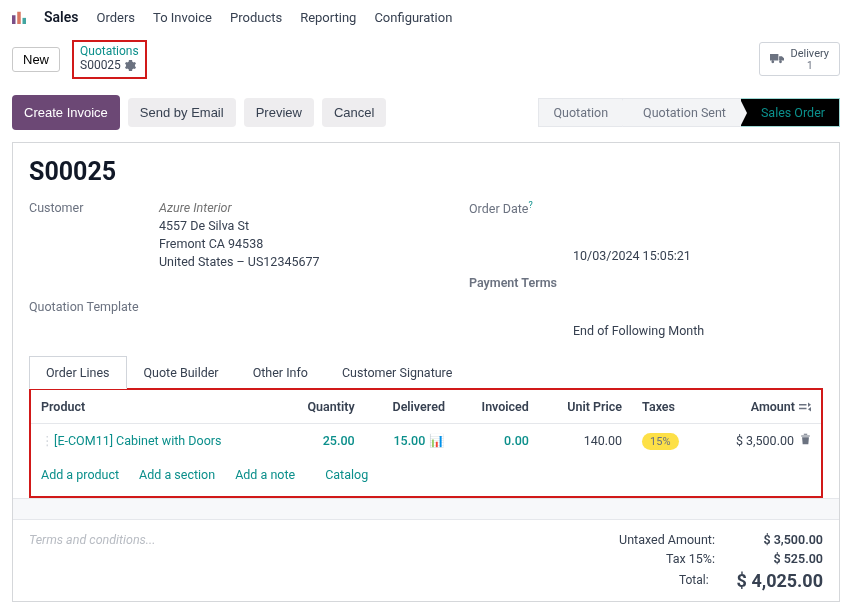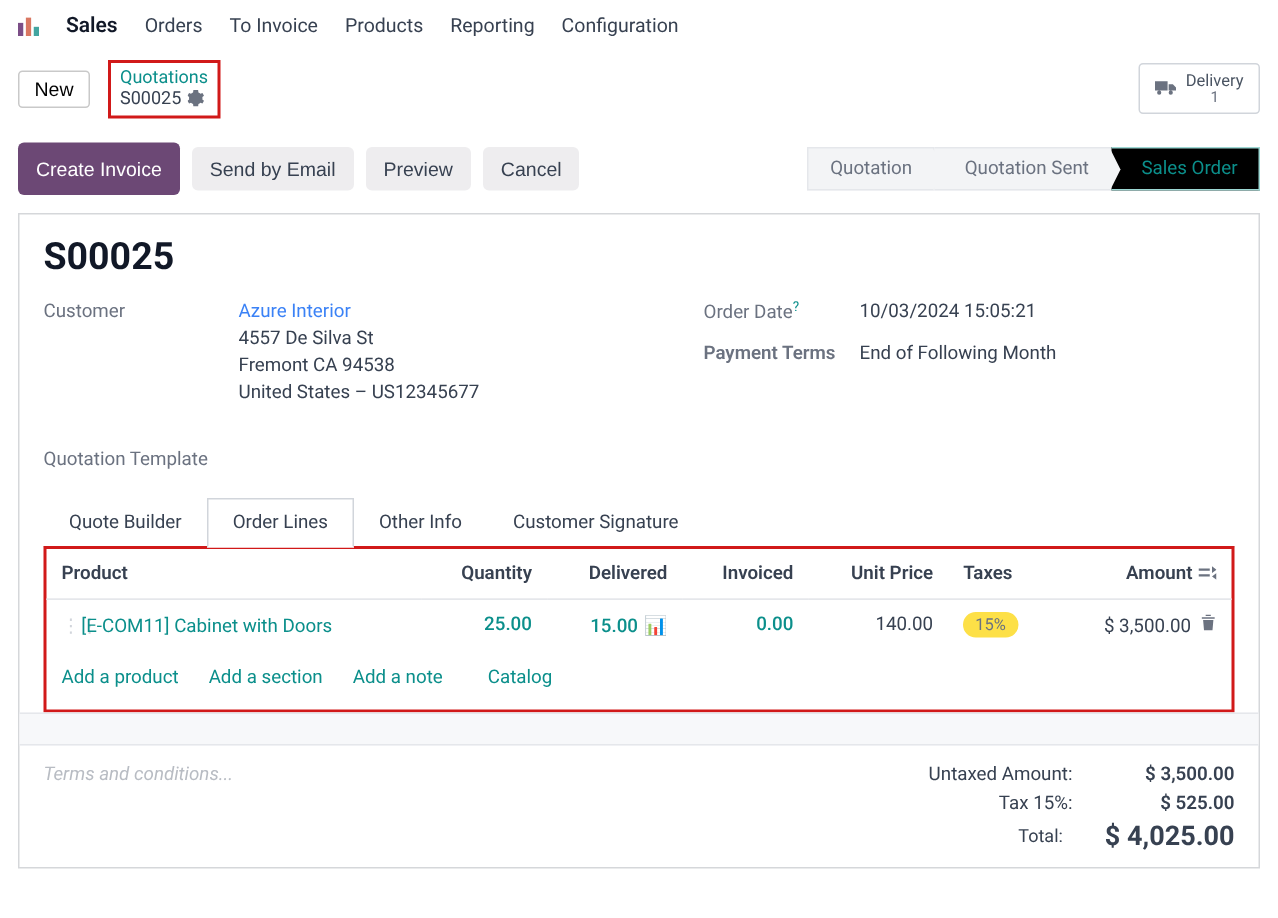--- a/index.html
+++ b/index.html
@@ -34,22 +34,22 @@
   .step.active::after { border-left-color: #e6f6f5; }
   .step:last-child::after { display: none; }
   
   
   .card { border: 1px solid #d5d7da; margin: 0 12px; padding: 14px 16px 8px 16px; background: #fff; }
   .order-title { font-size: 25px; font-weight: 700; color: #111827; margin-bottom: 14px; }
   .fields-row { display: flex; gap: 40px; margin-bottom: 10px; }
   .fields-col { display: flex; flex-direction: column; gap: 4px; }
   .field-line { display: flex; gap: 10px; font-size: 12.5px; }
   .field-label { color: #6b7280; width: 120px; }
-  .field-value { color: #374151; }
-  .link-val { color: #3b82f6; }
+  .field-value { color: #374151; margin-top: 48px; }
+  .link-val { color: #737373; font-style: italic; }
   .sup { color: #0b8f8b; font-size: 9px; vertical-align: super; }
   
   
   .tabs { display: flex; border-bottom: 1px solid #d1d5db; margin-top: 18px; }
   .tab { padding: 8px 16px; font-size: 12.5px; color: #374151; cursor: pointer; border: 1px solid transparent; border-bottom: none; }
   .tab.active { border-color: #d1d5db; border-bottom: 1px solid #fff; margin-bottom: -1px; background: #fff; }
   
   
   .table-wrap { border: 2px solid #d11919; margin-top: -1px; }
   table { width: 100%; border-collapse: collapse; font-size: 12.5px; }
@@ -154,22 +154,22 @@
         <span class="field-value">10/03/2024 15:05:21</span>
       </div>
       <div class="field-line" style="margin-top:8px">
         <span class="field-label" style="width:94px;font-weight:600">Payment Terms</span>
         <span class="field-value">End of Following Month</span>
       </div>
     </div>
   </div>
 
   <div class="tabs">
+    <div class="tab active">Order Lines</div>
     <div class="tab">Quote Builder</div>
-    <div class="tab active">Order Lines</div>
     <div class="tab">Other Info</div>
     <div class="tab">Customer Signature</div>
   </div>
 
   <div class="table-wrap">
     <table>
       <thead>
         <tr>
           <th>Product</th>
           <th class="r">Quantity</th>

